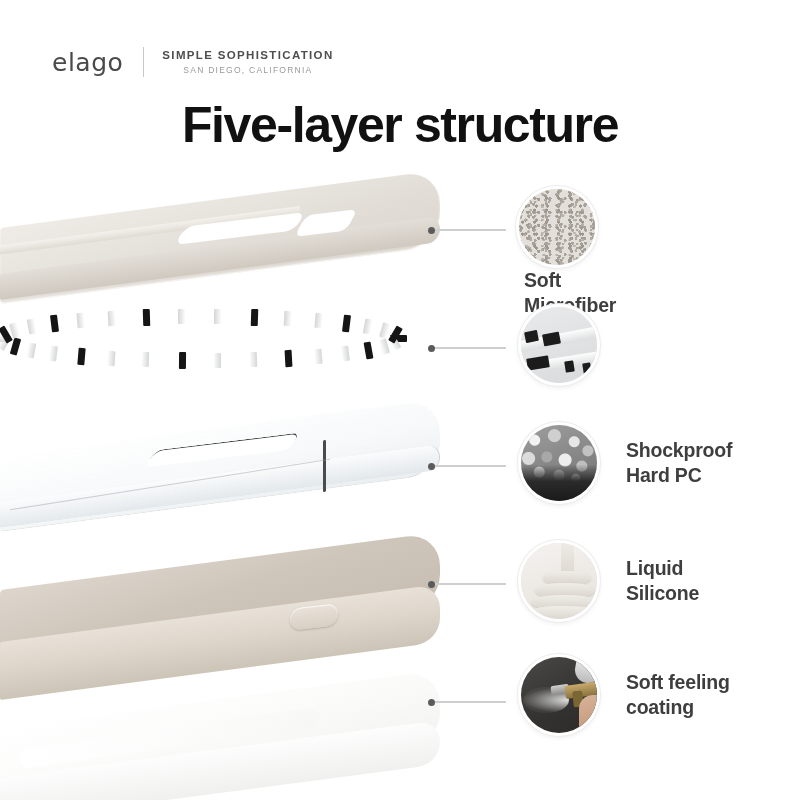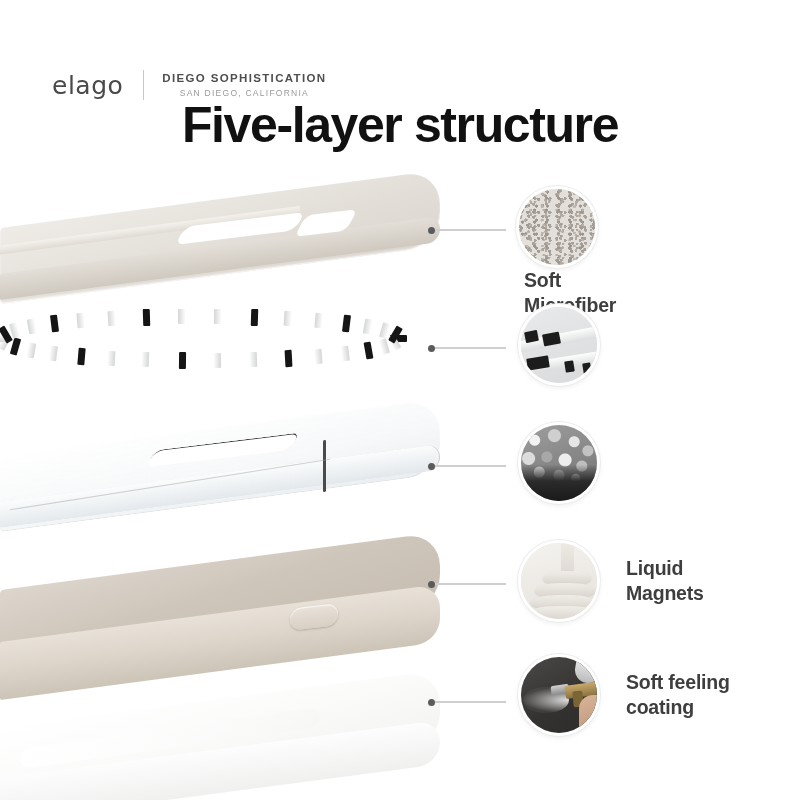--- a/index.html
+++ b/index.html
@@ -6,21 +6,21 @@
   * { box-sizing: border-box; margin: 0; padding: 0; }
   html, body {
     width: 800px; height: 800px;
     background: #ffffff;
     font-family: "Liberation Sans", sans-serif;
     overflow: hidden;
   }
   .page { position: relative; width: 800px; height: 800px; background: #fff; }
 
   
-  .brand-bar { position: absolute; left: 52px; top: 44px; display: flex; align-items: center; height: 36px; margin-top: 23px; }
+  .brand-bar { position: absolute; left: 52px; top: 44px; display: flex; align-items: center; height: 36px; }
   .brand-logo {
     font-family: "DejaVu Sans", sans-serif;
     font-size: 25px; letter-spacing: .5px; color: #4a4a4a; font-weight: 400;
     line-height: 1;
   }
   .brand-div { width: 1px; height: 30px; background: #c9c9c9; margin: 0 18px 0 20px; }
   .brand-txt { display: flex; flex-direction: column; justify-content: center; }
   .brand-tag {
     font-size: 11.5px; font-weight: bold; letter-spacing: 1.35px; color: #4e4e4e; line-height: 1.25;
   }
@@ -249,21 +249,21 @@
 </style>
 </head>
 <body>
 
 <div class="page">
 
   <div class="brand-bar">
     <div class="brand-logo">elago</div>
     <div class="brand-div"></div>
     <div class="brand-txt">
-      <div class="brand-tag">DIEGO SOPHISTICATION</div>
+      <div class="brand-tag">SIMPLE SOPHISTICATION</div>
       <div class="brand-sub">SAN DIEGO, CALIFORNIA</div>
     </div>
   </div>
 
   <h1 class="title">Five-layer structure</h1>
 
   <div class="stack">
 
     <div class="slab l1">
       <div class="top"></div>
@@ -375,33 +375,35 @@
             <div class="blk" style="left: 6px; top: 50px; width: 22px; height: 12px; transform: rotate(-9deg);"></div>
             <div class="blk" style="left: 44px; top: 54px; width: 9px; height: 11px; transform: rotate(-9deg);"></div>
             <div class="blk" style="left: 62px; top: 56px; width: 8px; height: 11px; transform: rotate(-9deg);"></div>
           </div>
         </div>
       </div>
       <div class="legend-item" style="left: 518px; top: 422px;">
         <div class="thumb">
           <div class="art-pc"></div>
         </div>
+        <div class="legend-label">Shockproof
+Hard PC</div>
       </div>
       <div class="legend-item" style="left: 518px; top: 540px;">
         <div class="thumb">
           <div class="art-sil">
             <div class="stream"></div>
             <div class="coil" style="left: 22px; top: 28px; width: 48px; height: 14px;"></div>
             <div class="coil" style="left: 14px; top: 40px; width: 60px; height: 15px;"></div>
             <div class="coil" style="left: 10px; top: 52px; width: 66px; height: 15px;"></div>
             <div class="coil" style="left: 6px; top: 63px; width: 72px; height: 15px;"></div>
           </div>
         </div>
         <div class="legend-label">Liquid
-Magnets</div>
+Silicone</div>
       </div>
       <div class="legend-item" style="left: 518px; top: 654px;">
         <div class="thumb">
           <div class="art-spray">
             <div class="mist"></div>
             <div class="cup"></div>
             <div class="nozzle"></div>
             <div class="gunbody"></div>
             <div class="trigger"></div>
             <div class="hand"></div>

